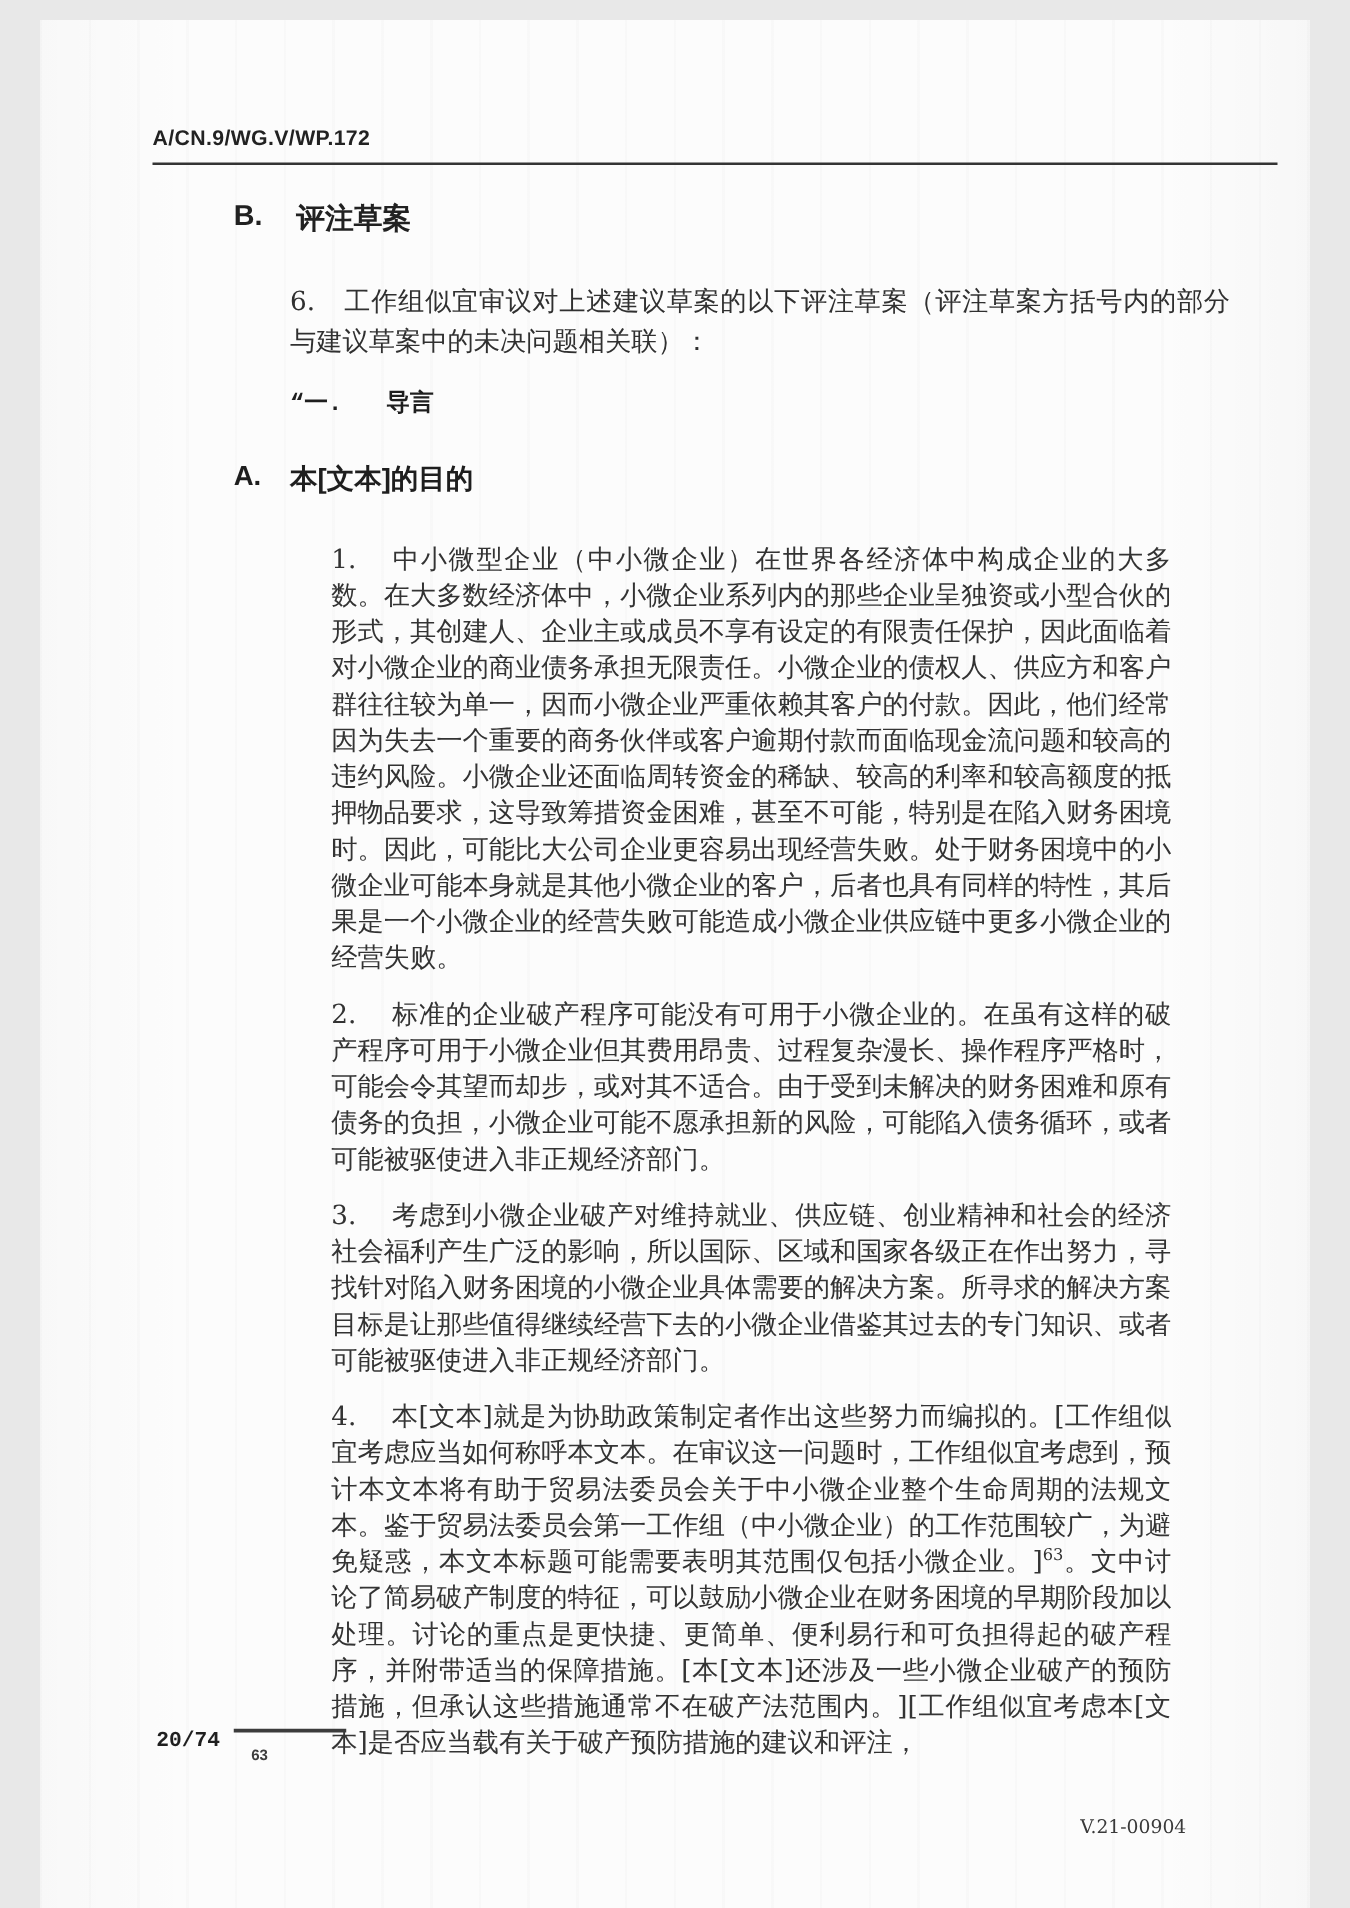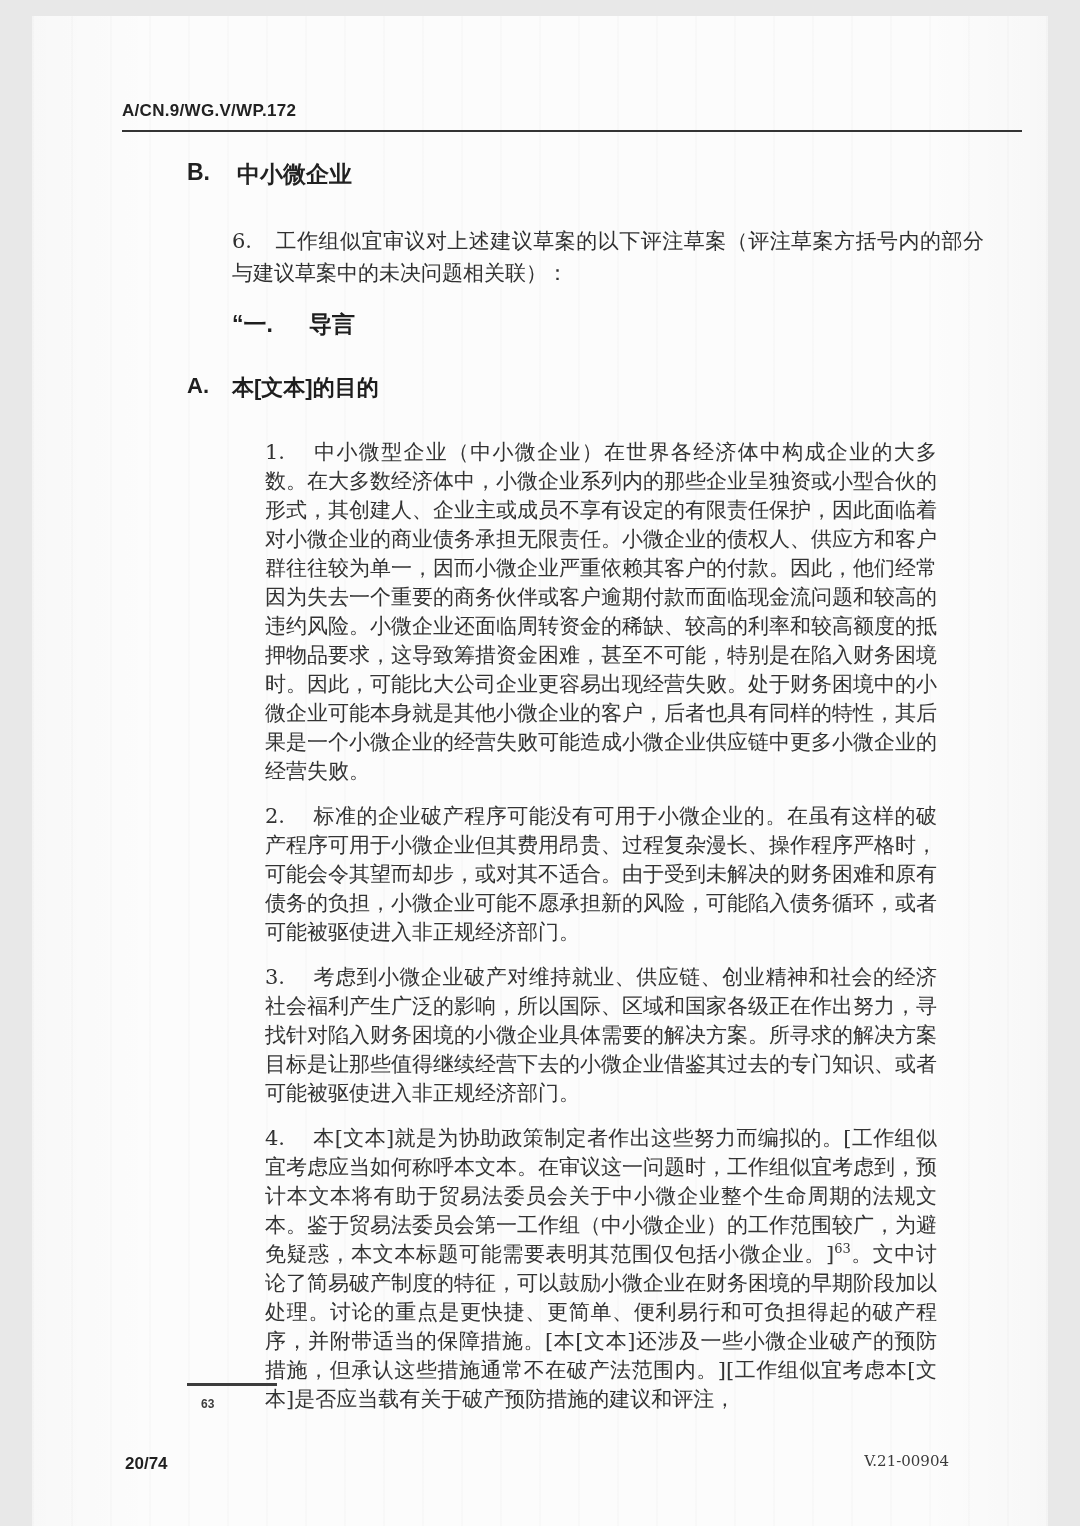--- a/index.html
+++ b/index.html
@@ -47,23 +47,23 @@
     width: 752px;
     font-size: 21px;
     line-height: 32px;
     text-align: justify;
     color: #303030;
   }
   .para6 .num { display: inline-block; width: 43px; }
 
   .heading-one {
     margin: 20px 0 0 110px;
-    font-family: Liberation Sans, sans-serif;
+    font-family: Liberation Mono, monospace;
     font-weight: bold;
-    font-size: 23px;
+    font-size: 19px;
     color: #1e1e1e;
   }
   .heading-one .lbl { display: inline-block; width: 77px; }
 
   .heading-a {
     margin: 33px 0 0 65px;
     font-family: "Liberation Sans", sans-serif;
     font-weight: bold;
     font-size: 22px;
     color: #1e1e1e;
@@ -108,22 +108,22 @@
   }
   .footnote .fn-marker {
     position: absolute;
     left: 4px; top: -3px;
     font-size: 12px;
     font-weight: 600;
   }
 
   .footer-page {
     position: absolute;
-    left: 93px; top: 1438px;
-    font-family: Liberation Sans, sans-serif;
+    left: 93px; top: 1368px;
+    font-family: Liberation Mono, monospace;
     font-weight: bold;
     font-size: 17px;
     color: #1f1f1f;
   }
   .footer-docid {
     position: absolute;
     right: 99px; top: 1436px;
     font-family: "DejaVu Serif", serif;
     font-size: 15px;
     color: #3a3a3a;
@@ -133,21 +133,21 @@
 <body>
 
 <div class="page">
   <div class="content">
 
     <div class="doc-symbol">A/CN.9/WG.V/WP.172</div>
     <div class="header-rule"></div>
 
     <div class="heading-b">
       <span class="lbl">B.</span>
-      <span>中小微企业</span>
+      <span>评注草案</span>
     </div>
 
     <p class="para6"><span class="num">6.</span><span>工作组似宜审议对上述建议草案的以下评注草案（评注草案方括号内的部分与建议草案中的未决问题相关联）：</span></p>
 
     <div class="heading-one">
       <span class="lbl">“一.</span><span>导言</span>
     </div>
 
     <div class="heading-a">
       <span class="lbl">A.</span>

